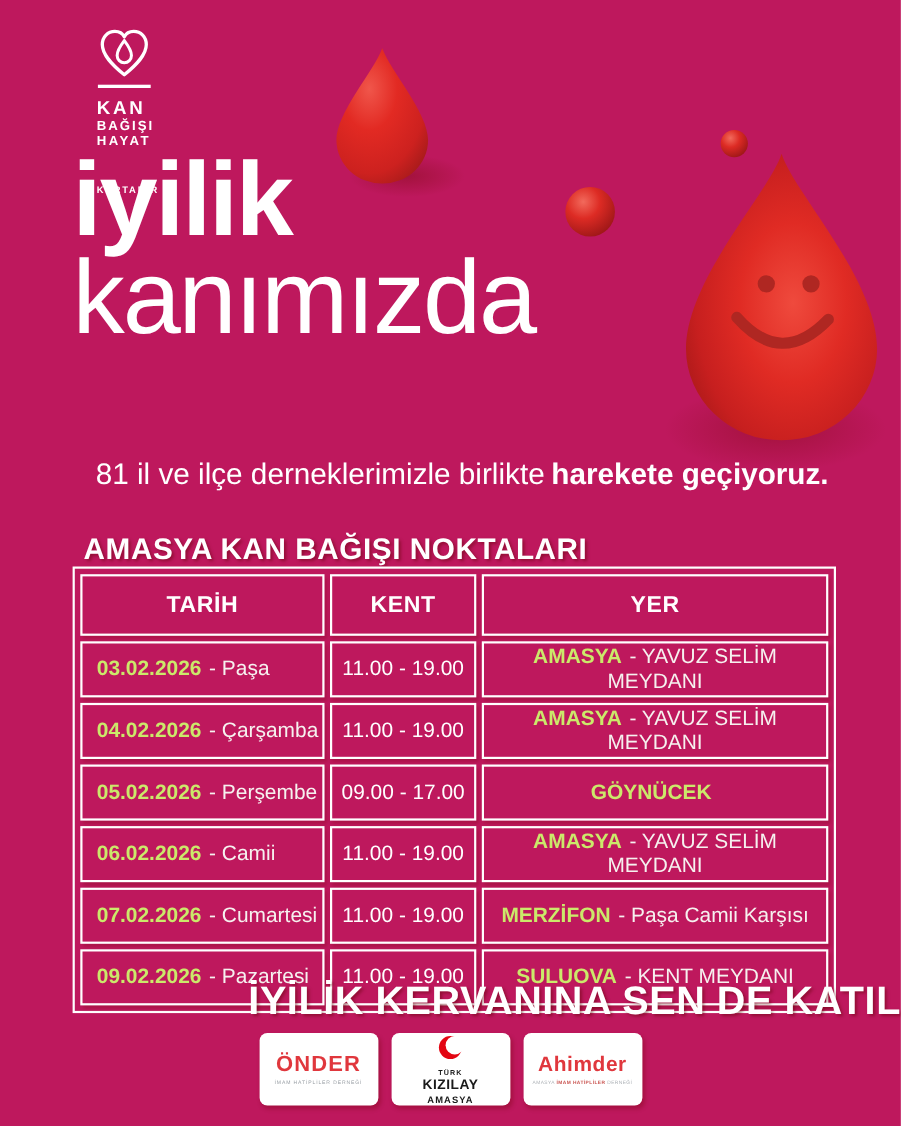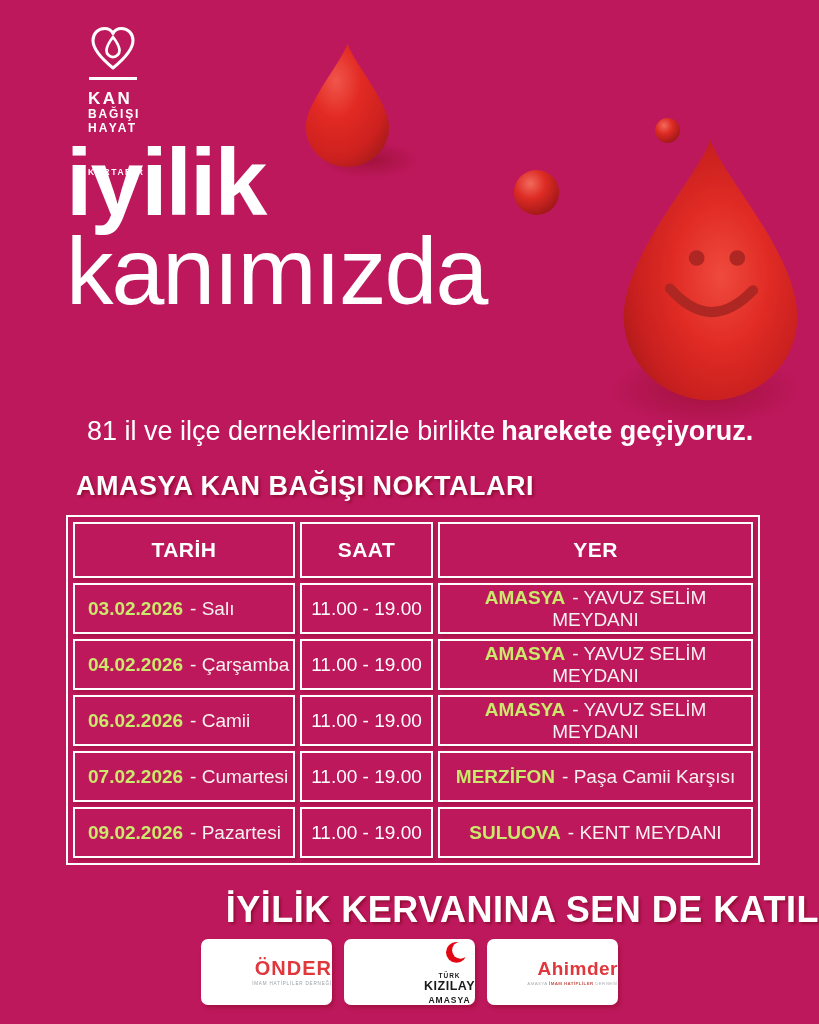--- a/index.html
+++ b/index.html
@@ -16,38 +16,38 @@
   .brand-l4{font-size:8.5px;font-weight:bold;letter-spacing:1.6px;line-height:1.25;margin-top:32px;}
 
   
   .title{position:absolute;left:66px;top:138px;color:#fff;font-size:95px;line-height:0.94;letter-spacing:-2px;}
   .title .t1{font-weight:800;}
   .title .t2,.title .t3{font-weight:400;}
 
   .subtitle{position:absolute;left:67px;top:416px;color:#fff;font-size:27px;margin-left:20px;}
   .subtitle .sub-bold{font-weight:bold;margin-left:6px;}
 
-  .section-title{position:absolute;left:76px;top:471px;color:#fff;font-size:27px;font-weight:800;letter-spacing:0.5px;text-shadow:2px 2px 3px rgba(90,0,0,0.45);}
+  .section-title{position:absolute;left:76px;top:484px;color:#fff;font-size:27px;font-weight:800;letter-spacing:0.5px;text-shadow:2px 2px 3px rgba(90,0,0,0.45);}
 
   
   table.schedule{position:absolute;left:66px;top:515px;width:688px;border-collapse:separate;border-spacing:5px;border:2px solid #fff;table-layout:fixed;}
   table.schedule td,table.schedule th{border:2px solid #fff;color:#fff;box-shadow:2px 3px 3px rgba(110,0,0,0.22);}
   table.schedule th{height:50px;font-size:21px;font-weight:bold;letter-spacing:0.5px;text-align:center;}
   table.schedule td{height:45px;font-size:19px;}
   td.c-date{text-align:left;padding-left:13px;}
   td.c-time{text-align:center;}
   td.c-place{text-align:center;}
   .hl{color:#CBE96A;font-weight:bold;}
   .after-hl{margin-left:7px;color:#F6F1EF;}
 
   .footer-title{position:absolute;left:0;top:889px;width:100%;text-align:right;color:#fff;font-size:36px;font-weight:700;letter-spacing:0.5px;text-shadow:2px 2px 3px rgba(90,0,0,0.45);}
 
   
   .logo-row{position:absolute;left:0;top:939px;width:100%;display:flex;justify-content:center;gap:12px;}
-  .logo-card{width:131px;height:66px;background:#fff;border-radius:7px;display:flex;flex-direction:column;align-items:flex-end;justify-content:center;box-shadow:2px 3px 4px rgba(110,0,0,0.3);}
+  .logo-card{width:108px;height:66px;background:#fff;border-radius:7px;display:flex;flex-direction:column;align-items:center;justify-content:center;box-shadow:2px 3px 4px rgba(110,0,0,0.3);}
   .onder-name{color:#E0373D;font-size:20px;font-weight:800;letter-spacing:1px;line-height:1;}
   .onder-sub{color:#9AA0A6;font-size:4.6px;letter-spacing:0.8px;margin-top:3px;}
   .kizilay-card{flex-direction:column;gap:6px;}
   .kizilay-text{display:flex;flex-direction:column;align-items:center;color:#1a1a1a;}
   .kizilay-top{font-size:6.5px;font-weight:bold;letter-spacing:1px;}
   .kizilay-name{font-size:12.5px;font-weight:800;letter-spacing:0.5px;line-height:1.15;}
   .kizilay-sub{font-size:8.5px;font-weight:bold;letter-spacing:1px;margin-top:2px;}
   .ahimder-name{color:#E0373D;font-size:19px;font-weight:800;letter-spacing:0.5px;line-height:1;}
   .ahimder-sub{font-size:4.4px;margin-top:3px;letter-spacing:0.4px;color:#ABB0B5;}
   .ahimder-sub .mid{color:#C9534F;font-weight:bold;}
@@ -128,32 +128,37 @@
 
   <table class="schedule">
     <colgroup>
         <col style="width:222px">
         <col style="width:133px">
         <col style="width:315px">
       </colgroup>
     <tbody>
         <tr>
       <th>TARİH</th>
-      <th>SAAT</th>
+      <th>KENT</th>
       <th>YER</th>
     </tr>
     <tr>
-      <td class="c-date"><span class="hl">03.02.2026</span><span class="after-hl">- Salı</span></td>
+      <td class="c-date"><span class="hl">03.02.2026</span><span class="after-hl">- Paşa</span></td>
       <td class="c-time"><span>11.00 - 19.00</span></td>
       <td class="c-place"><span class="hl">AMASYA</span><span class="after-hl">- YAVUZ SELİM MEYDANI</span></td>
     </tr>
     <tr>
       <td class="c-date"><span class="hl">04.02.2026</span><span class="after-hl">- Çarşamba</span></td>
       <td class="c-time"><span>11.00 - 19.00</span></td>
       <td class="c-place"><span class="hl">AMASYA</span><span class="after-hl">- YAVUZ SELİM MEYDANI</span></td>
+    </tr>
+    <tr>
+      <td class="c-date"><span class="hl">05.02.2026</span><span class="after-hl">- Perşembe</span></td>
+      <td class="c-time"><span>09.00 - 17.00</span></td>
+      <td class="c-place"><span class="hl">GÖYNÜCEK</span><span class="after-hl"></span></td>
     </tr>
     <tr>
       <td class="c-date"><span class="hl">06.02.2026</span><span class="after-hl">- Camii</span></td>
       <td class="c-time"><span>11.00 - 19.00</span></td>
       <td class="c-place"><span class="hl">AMASYA</span><span class="after-hl">- YAVUZ SELİM MEYDANI</span></td>
     </tr>
     <tr>
       <td class="c-date"><span class="hl">07.02.2026</span><span class="after-hl">- Cumartesi</span></td>
       <td class="c-time"><span>11.00 - 19.00</span></td>
       <td class="c-place"><span class="hl">MERZİFON</span><span class="after-hl">- Paşa Camii Karşısı</span></td>

